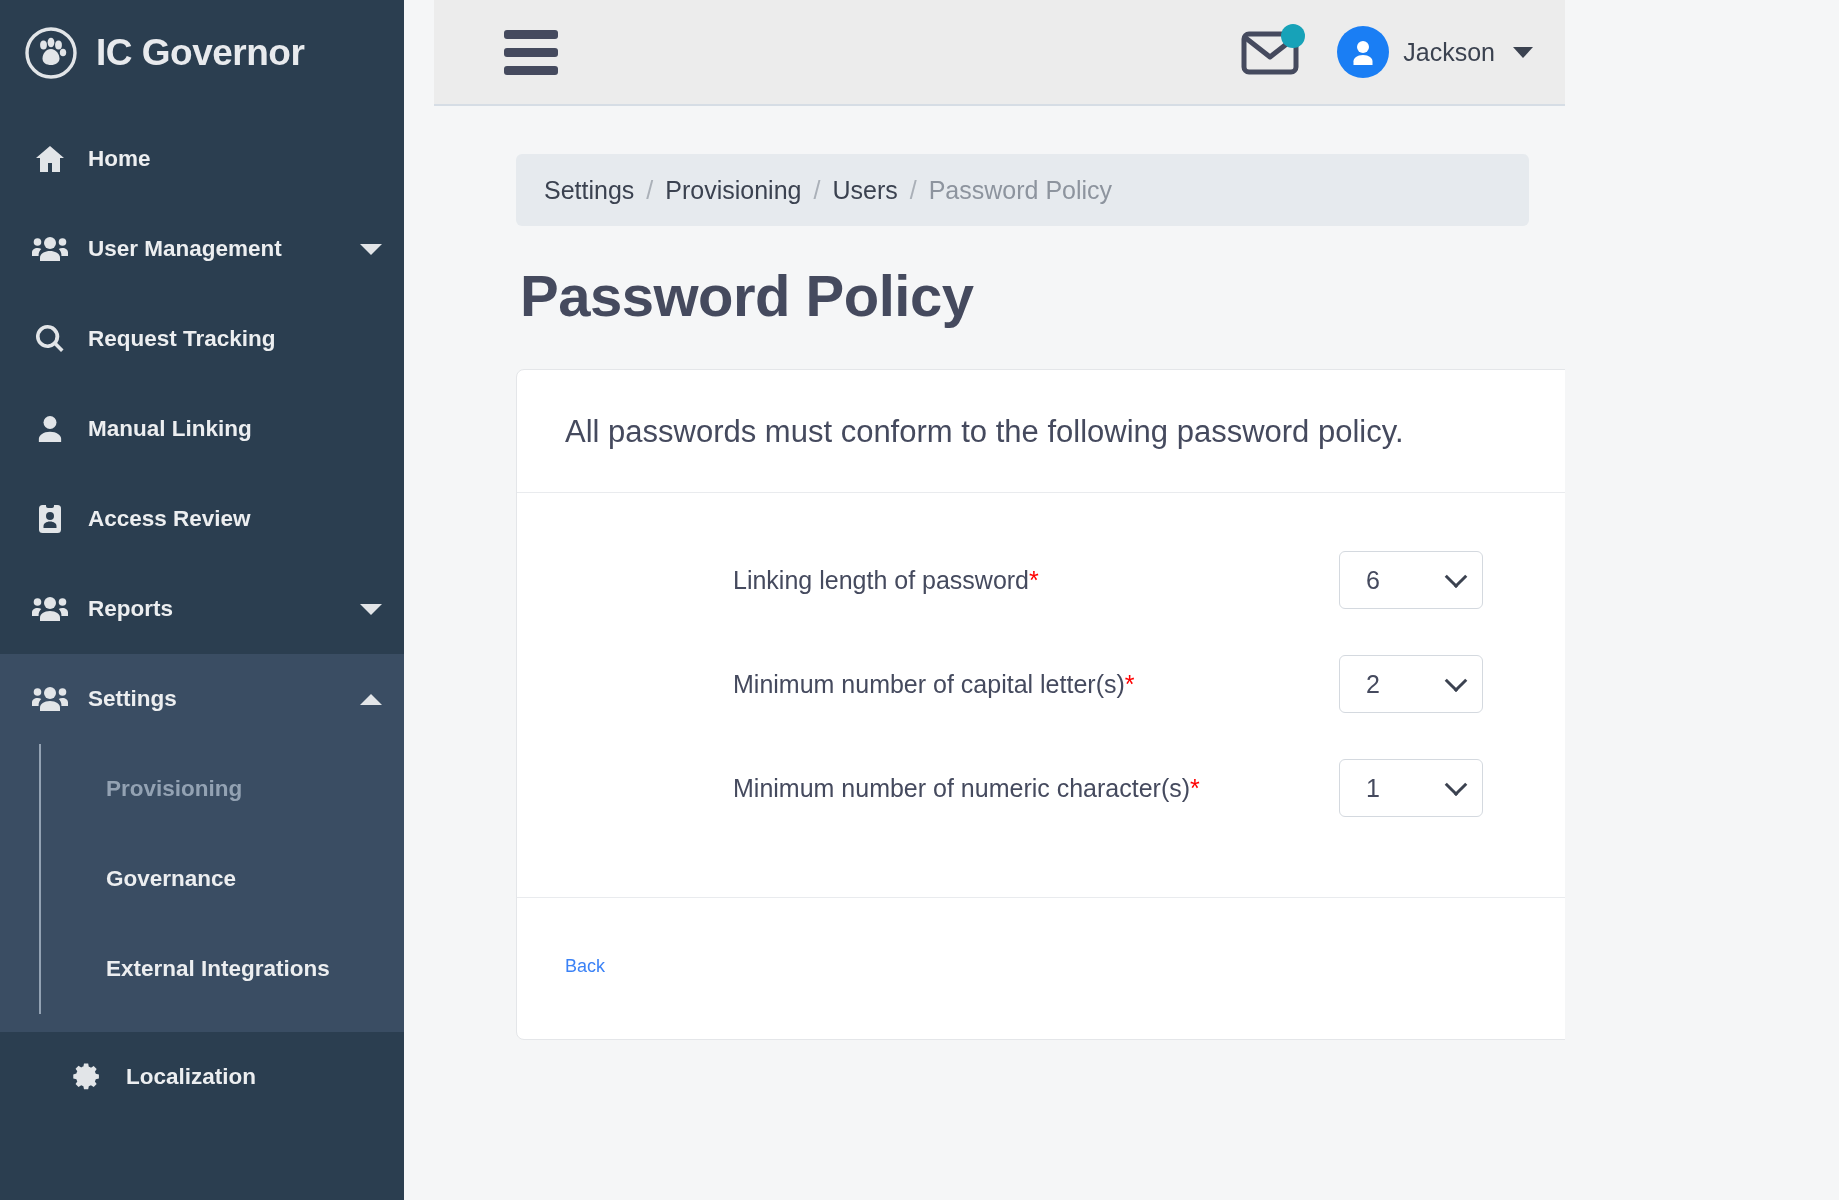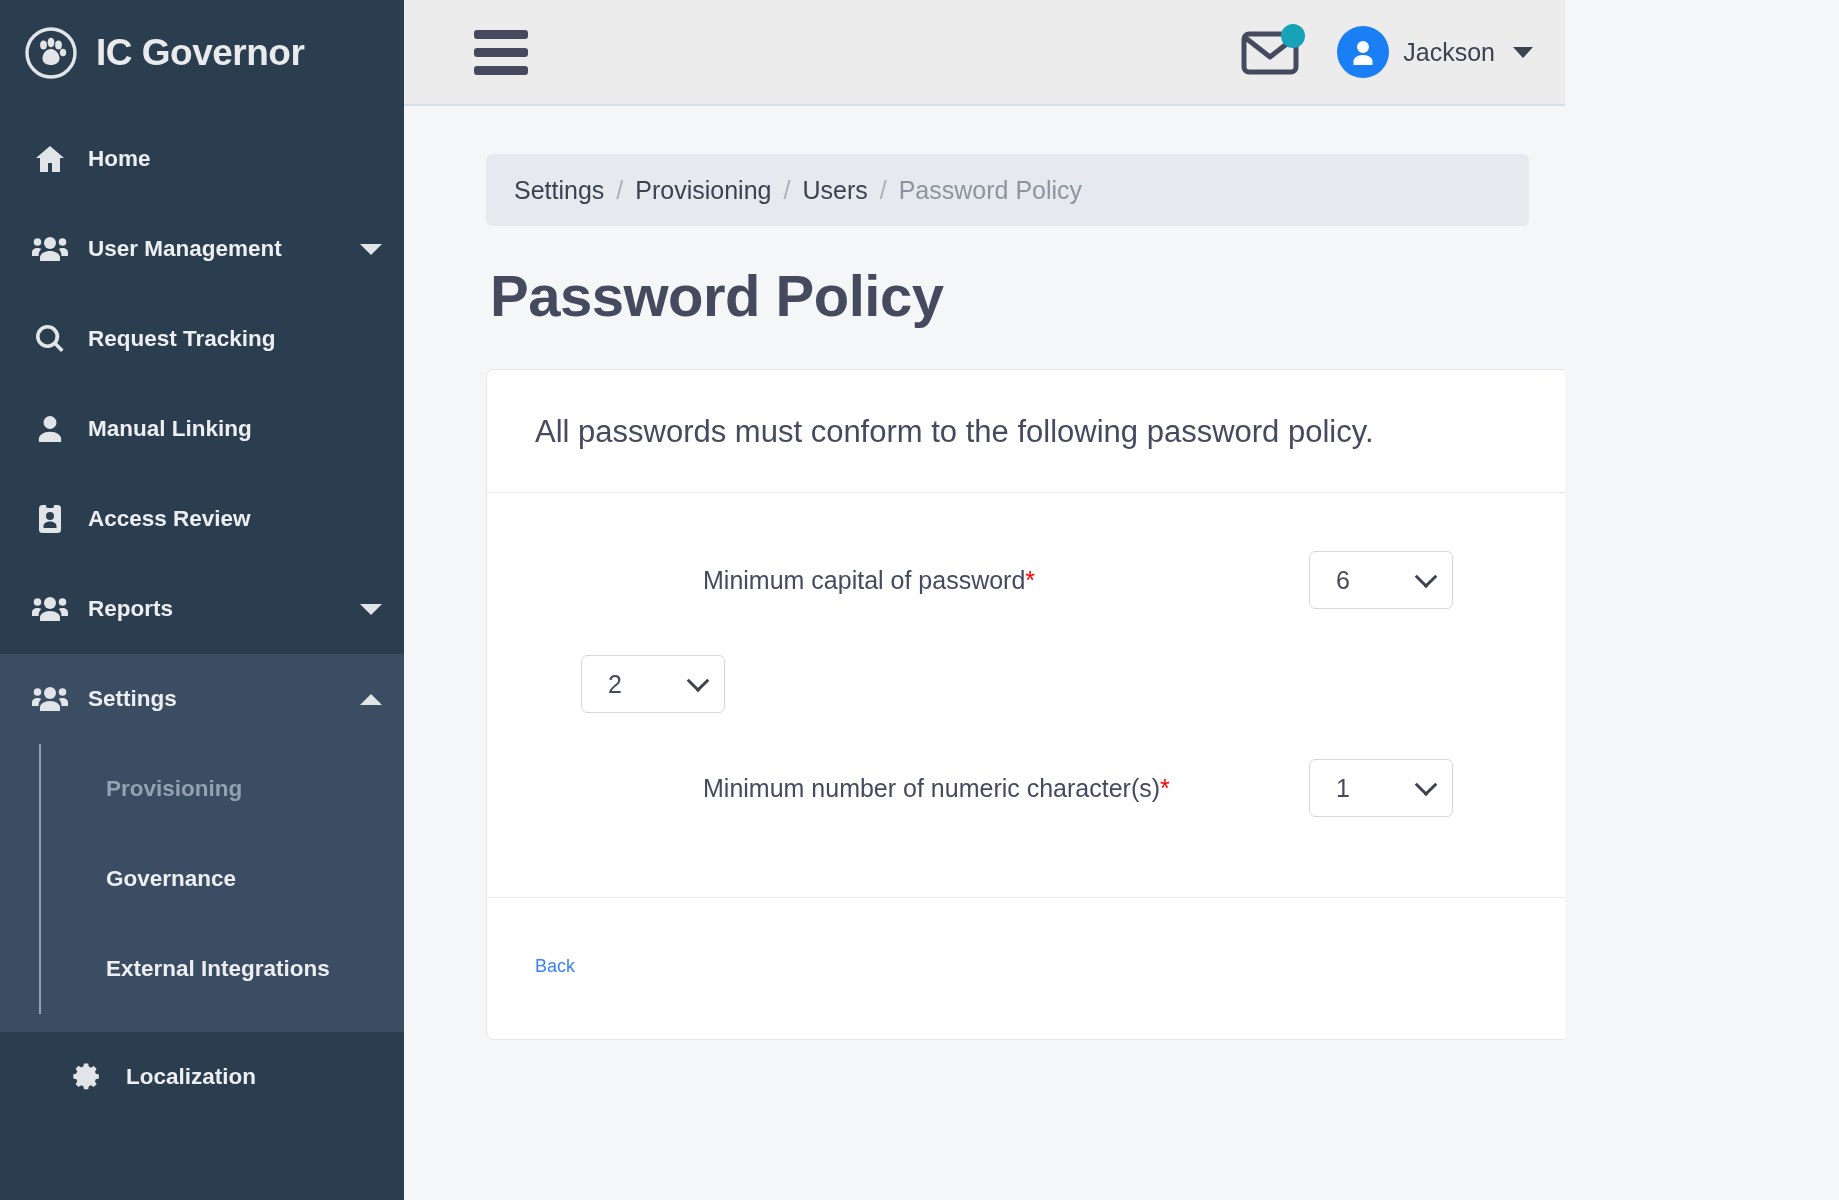--- a/index.html
+++ b/index.html
@@ -2,21 +2,21 @@
 <html><head>
 <meta charset="utf-8">
 <style>
   * { box-sizing: border-box; margin: 0; padding: 0; }
   html, body {
     width: 1839px; height: 1200px;
     font-family: "Liberation Sans", sans-serif;
     background: #f5f6f7;
     overflow: hidden;
   }
-  .app { display: flex; width: 1565px; height: 1200px; }
+  .app { display: flex; width: 1565px; height: 1200px; gap: 30px; }
 
   
   .sidebar {
     width: 404px; min-width: 404px; height: 1200px;
     background: #2b3e50;
     display: flex; flex-direction: column;
     overflow: hidden;
   }
   .brand {
     height: 106px; min-height: 106px;
@@ -365,28 +365,29 @@
 
         <h1 class="page-title">Password Policy</h1>
 
         <div class="card">
 
           <div class="card-intro">All passwords must conform to the following password policy.</div>
 
           <div class="form-area">
 
             <div class="form-row">
-              <label class="form-label"><span>Minimum capital of password</span><span class="req">*</span></label>
+              <label class="form-label"><span>Linking length of password</span><span class="req">*</span></label>
               <div class="select-box">
                 <span class="select-value">6</span>
                 <span class="select-chevron"></span>
               </div>
             </div>
 
             <div class="form-row">
+              <label class="form-label"><span>Minimum number of capital letter(s)</span><span class="req">*</span></label>
               <div class="select-box">
                 <span class="select-value">2</span>
                 <span class="select-chevron"></span>
               </div>
             </div>
 
             <div class="form-row">
               <label class="form-label"><span>Minimum number of numeric character(s)</span><span class="req">*</span></label>
               <div class="select-box">
                 <span class="select-value">1</span>

